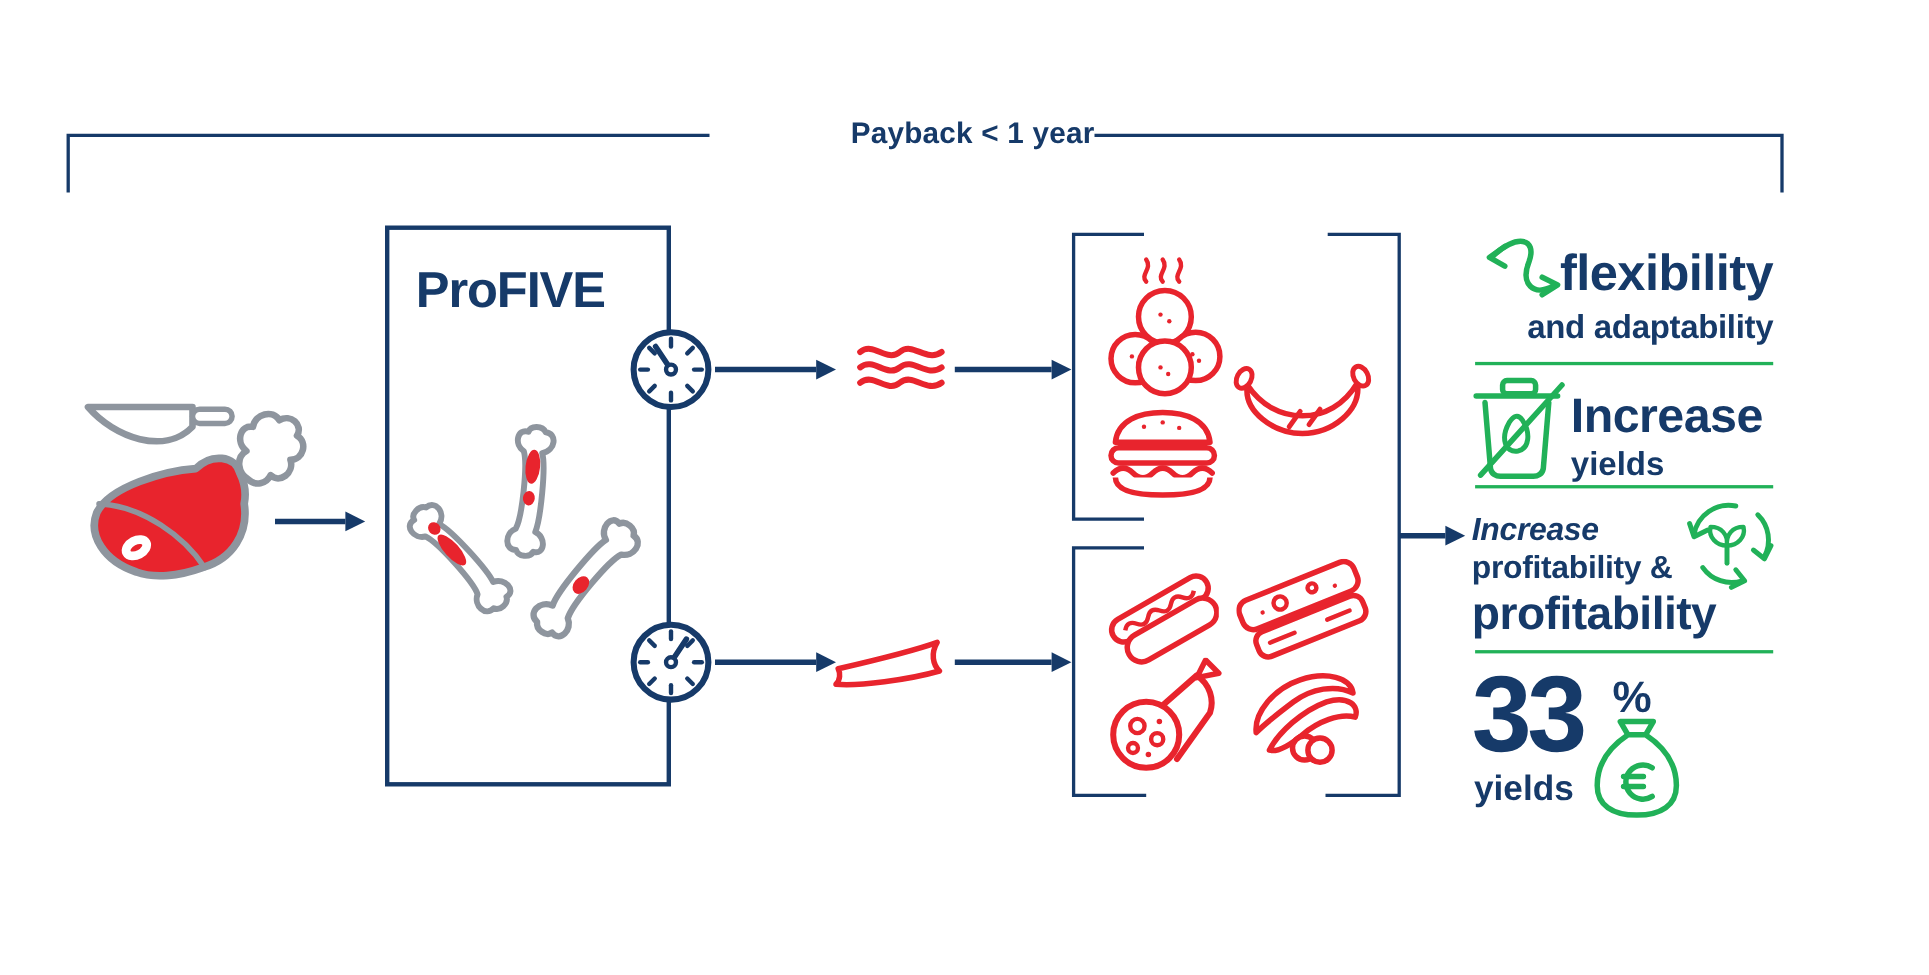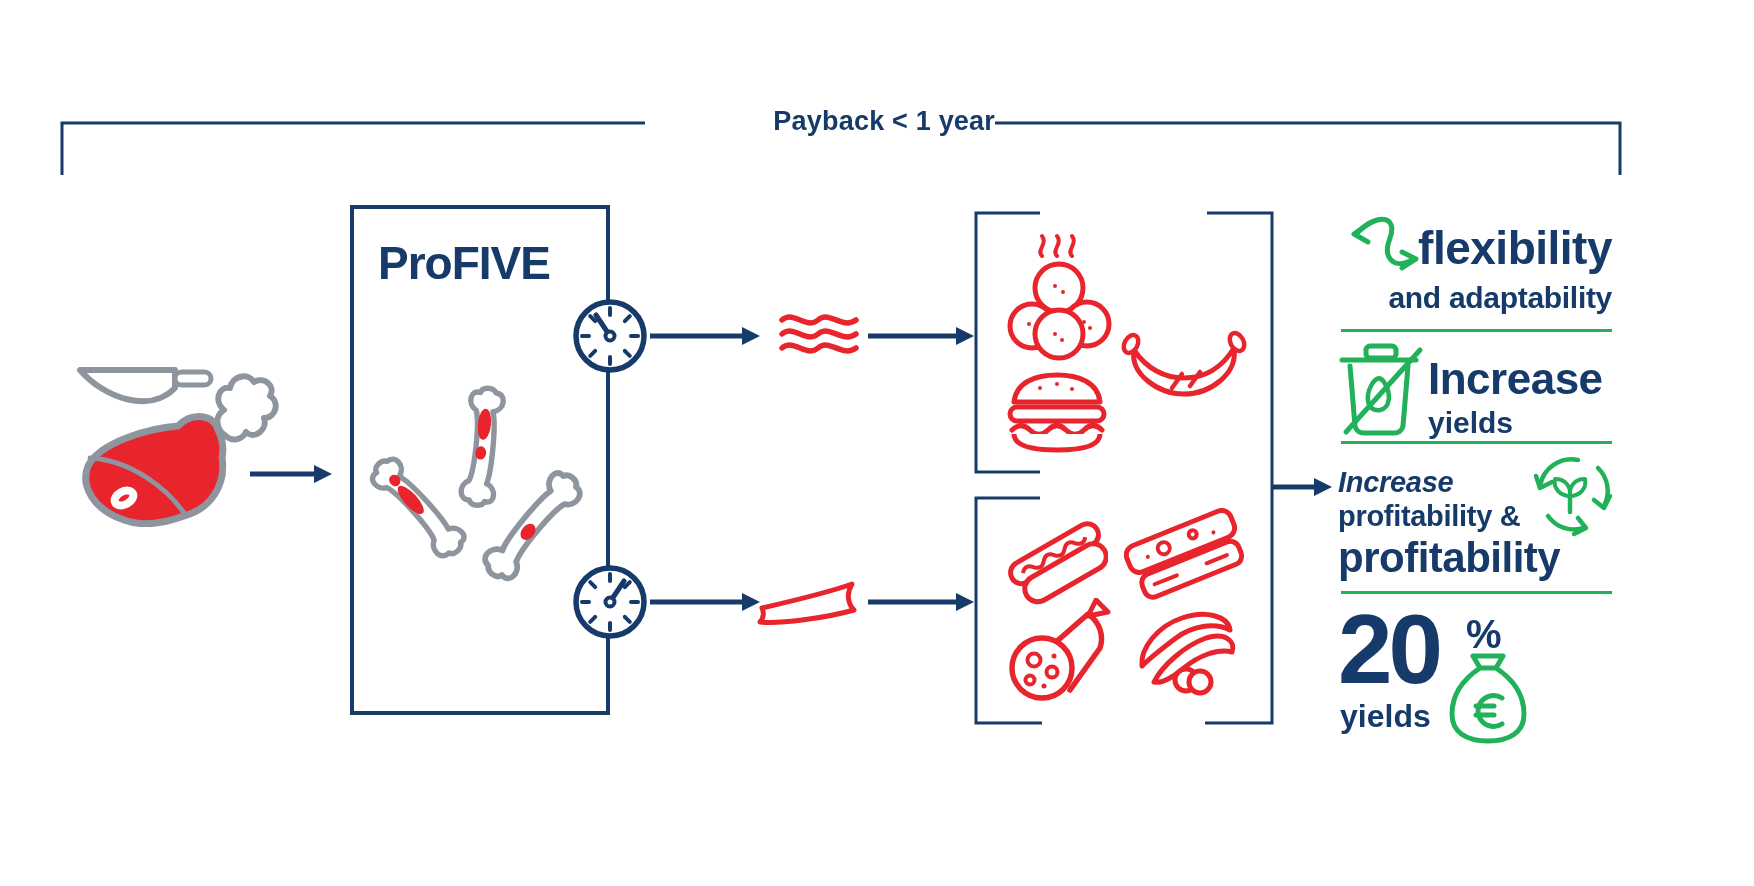--- a/index.html
+++ b/index.html
@@ -291,21 +291,21 @@
         <path d="M48,80 L60,74 L52,64"></path>
         <line x1="44" y1="58" x2="44" y2="40"></line>
         <path d="M44,42 C34,42 27,34 29,25 C39,25 45,32 44,42 Z" fill="#ffffff" stroke-width="4"></path>
         <path d="M44,42 C54,42 61,34 59,25 C49,25 43,32 44,42 Z" fill="#ffffff" stroke-width="4"></path>
       </g>
     </svg>
   </div>
 
   <div class="abs divider" style="top:591px;"></div>
 
-  <div class="abs big-number">20</div>
+  <div class="abs big-number">33</div>
   <div class="abs pct">%</div>
   <div class="abs yields">yields</div>
   <div class="abs" style="left:1444px;top:650px;width:88px;height:96px;">
     <svg width="88" height="96" viewBox="0 0 88 96">
       <g fill="none" stroke="#21b158" stroke-width="5" stroke-linecap="round" stroke-linejoin="round">
         <path d="M36,18 L29,6 L59,6 L52,18" fill="#ffffff"></path>
         <path d="M36,18 L52,18 C70,30 80,46 80,64 C80,82 66,91 44,91 C22,91 8,82 8,64 C8,46 18,30 36,18 Z" fill="#ffffff"></path>
         <path d="M58,48 A15.5,15.5 0 1 0 58,74"></path>
         <line x1="32" y1="56" x2="50" y2="56"></line>
         <line x1="32" y1="65" x2="50" y2="65"></line>

